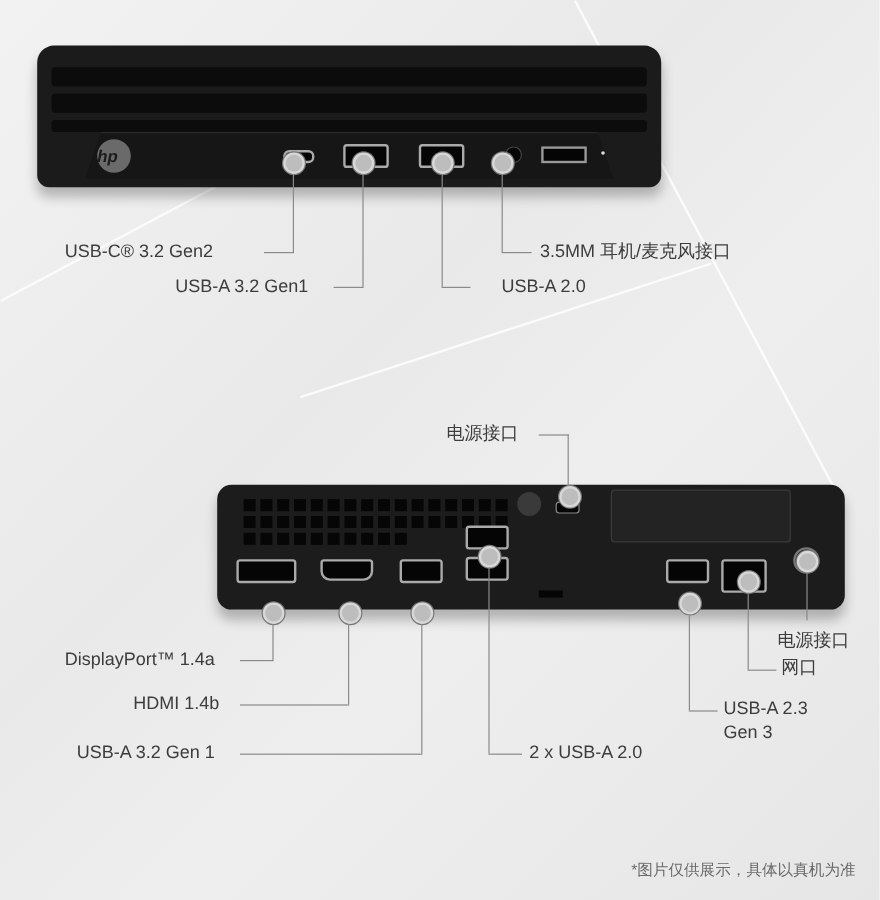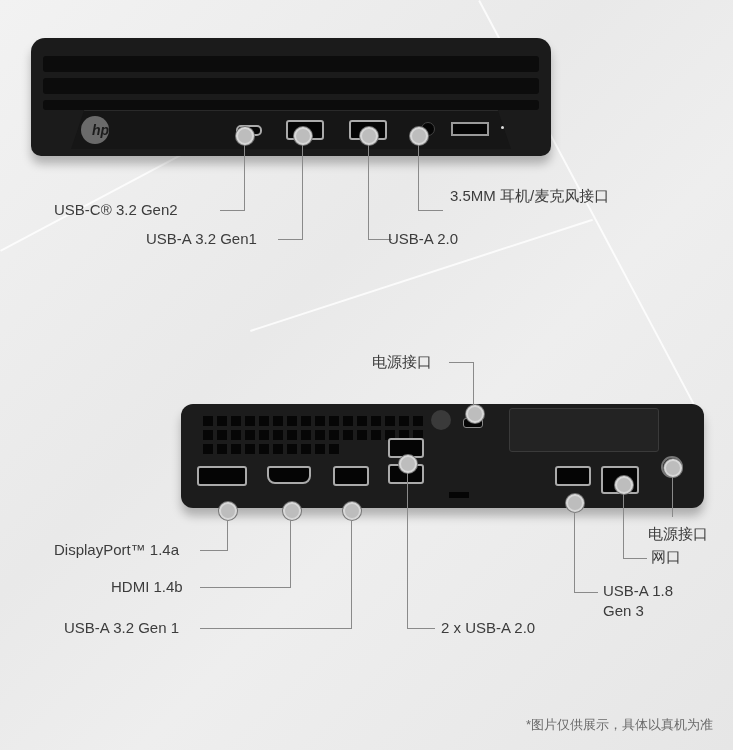--- a/index.html
+++ b/index.html
@@ -26,21 +26,21 @@
 
 <div class="bgline" style="left:0;top:250px;width:420px;transform:rotate(-28deg);"></div>
 <div class="bgline" style="left:250px;top:330px;width:360px;transform:rotate(-18deg);"></div>
 <div class="bgline" style="left:480px;top:0;width:460px;transform:rotate(62deg);"></div>
 
 <div class="front">
   <div class="vent" style="top:18px"></div>
   <div class="vent" style="top:40px"></div>
   <div class="vent" style="top:62px;height:10px"></div>
   <div class="panel"></div>
-  <div class="abs" style="left:50px;top:78px;width:28px;height:28px;border-radius:50%;background:#6a6a6a;color:#1b1b1b;font-weight:bold;font-style:italic;font-size:14px;text-align:right;line-height:28px;">hp</div>
+  <div class="abs" style="left:50px;top:78px;width:28px;height:28px;border-radius:50%;background:#6a6a6a;color:#1b1b1b;font-weight:bold;font-style:italic;font-size:14px;text-align:left;line-height:28px;">hp</div>
   <div class="port" style="left:205px;top:87px;width:22px;height:7px;border-radius:5px;"></div>
   <div class="port" style="left:255px;top:82px;width:34px;height:16px;"></div>
   <div class="port" style="left:318px;top:82px;width:34px;height:16px;"></div>
   <div class="abs" style="left:390px;top:84px;width:12px;height:12px;border-radius:50%;background:#050505;border:1px solid #444;"></div>
   <div class="abs" style="left:420px;top:84px;width:34px;height:10px;background:#050505;border:2px solid #999;"></div>
   <div class="abs" style="left:470px;top:88px;width:3px;height:3px;background:#ddd;border-radius:50%;"></div>
 </div>
 
 <div class="dot" style="left:236px;top:127px"></div>
 <div class="dot" style="left:294px;top:127px"></div>
@@ -51,22 +51,22 @@
 <div class="line" style="left:220px;top:210px;width:25px;height:1px"></div>
 <div class="line" style="left:302px;top:145px;width:1px;height:94px"></div>
 <div class="line" style="left:278px;top:239px;width:25px;height:1px"></div>
 <div class="line" style="left:368px;top:145px;width:1px;height:94px"></div>
 <div class="line" style="left:368px;top:239px;width:24px;height:1px"></div>
 <div class="line" style="left:418px;top:145px;width:1px;height:65px"></div>
 <div class="line" style="left:418px;top:210px;width:25px;height:1px"></div>
 
 <div class="label" style="left:54px;top:201px">USB-C® 3.2 Gen2</div>
 <div class="label" style="left:146px;top:230px">USB-A 3.2 Gen1</div>
-<div class="label" style="left:388px;top:230px">USB-A 2.0</div>
-<div class="label" style="left:450px;top:187px">3.5MM 耳机/麦克风接口</div>
+<div class="label" style="left:418px;top:230px">USB-A 2.0</div>
+<div class="label" style="left:450px;top:201px">3.5MM 耳机/麦克风接口</div>
 
 <div class="back">
   <div class="grill">
     <span></span>
       <span></span>
       <span></span>
       <span></span>
       <span></span>
       <span></span>
       <span></span>
@@ -143,18 +143,18 @@
 <div class="line" style="left:574px;top:592px;width:24px;height:1px"></div>
 <div class="line" style="left:623px;top:494px;width:1px;height:64px"></div>
 <div class="line" style="left:623px;top:558px;width:24px;height:1px"></div>
 <div class="line" style="left:672px;top:477px;width:1px;height:40px"></div>
 
 <div class="label" style="left:372px;top:353px">电源接口</div>
 <div class="label" style="left:54px;top:541px">DisplayPort™ 1.4a</div>
 <div class="label" style="left:111px;top:578px">HDMI 1.4b</div>
 <div class="label" style="left:64px;top:619px">USB-A 3.2 Gen 1</div>
 <div class="label" style="left:441px;top:619px">2 x USB-A 2.0</div>
-<div class="label" style="left:603px;top:582px">USB-A 1.8</div>
+<div class="label" style="left:603px;top:582px">USB-A 2.3</div>
 <div class="label" style="left:603px;top:602px">Gen 3</div>
 <div class="label" style="left:651px;top:548px">网口</div>
 <div class="label" style="left:648px;top:525px">电源接口</div>
 
 <div class="note">*图片仅供展示，具体以真机为准</div>
 
 </body></html>

